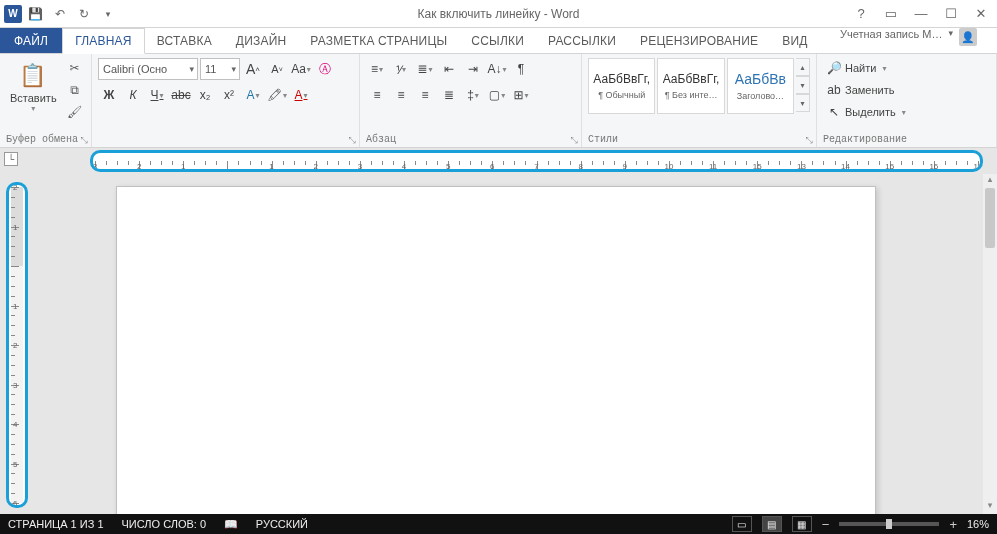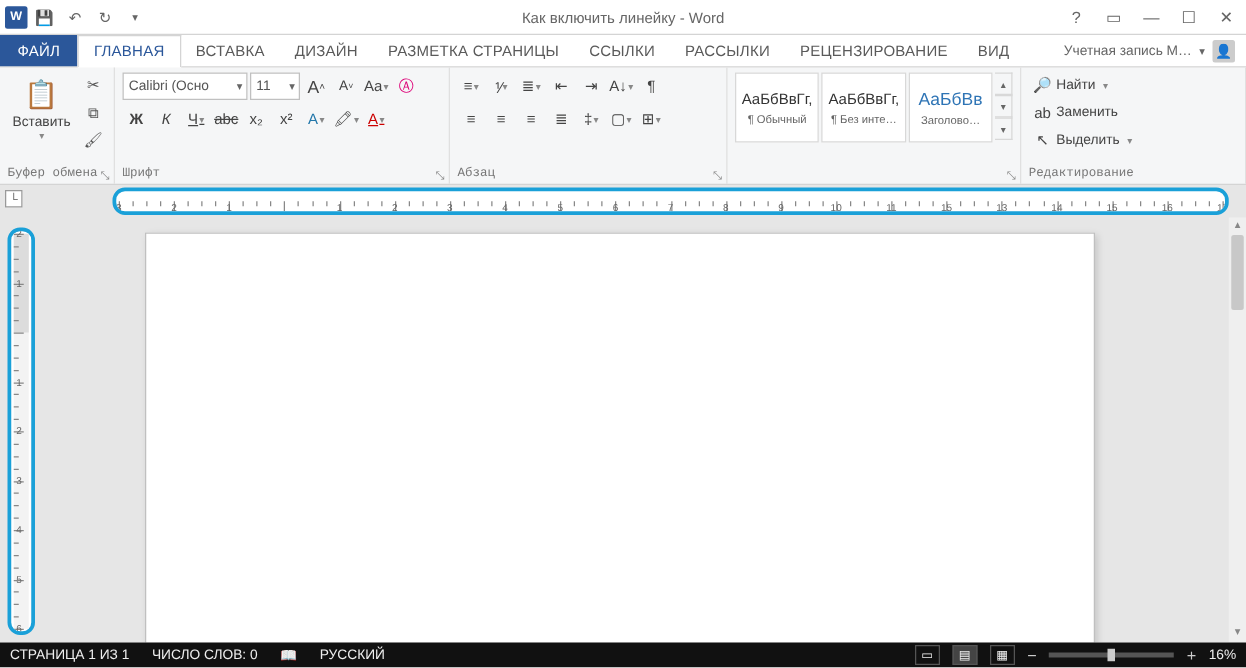--- a/index.html
+++ b/index.html
@@ -12,21 +12,21 @@
 .titlebar .title { position: absolute; left: 50%; transform: translateX(-50%); font-size: 12px; color: #666; }
 .titlebar .sysbtns { position: absolute; right: 4px; display: flex; gap: 6px; }
 .titlebar .sysbtn { width: 24px; height: 20px; display: flex; align-items: center; justify-content: center; color: #666; font-size: 13px; cursor: pointer; }
 .bg-logo { position: absolute; right: 70px; top: -8px; width: 50px; height: 50px; border: 5px solid #e8e8e8; border-radius: 50%; z-index: 0; }
 .bg-logo::after { content:""; position:absolute; right:-4px; top:12px; width:10px; height:16px; background:#e8e8e8; transform: rotate(-40deg); }
 
 .tabs { height: 26px; background: #fff; display: flex; align-items: stretch; border-bottom: 1px solid #d4d4d4; position: relative; }
 .tab { padding: 0 12px; font-size: 12px; color: #5a5a5a; display: flex; align-items: center; cursor: pointer; text-transform: uppercase; letter-spacing: 0.2px; }
 .tab.file { background: #2b579a; color: #fff; padding: 0 14px; }
 .tab.active { color: #2b579a; border: 1px solid #d4d4d4; border-bottom: 1px solid #fff; margin-bottom: -1px; background: #fff; }
-.account { position: absolute; right: 9px; top: 0; height: 26px; display: flex; align-items: center; font-size: 11px; color: #666; gap: 6px; }
+.account { position: absolute; right: 20px; top: 0; height: 26px; display: flex; align-items: flex-start; font-size: 11px; color: #666; gap: 6px; }
 .account .avatar { width: 18px; height: 18px; background: #ccc; border-radius: 2px; display:flex; align-items:center; justify-content:center; color:#fff; font-size:11px;}
 
 .ribbon { height: 94px; background: #f5f6f7; border-bottom: 1px solid #d4d4d4; display: flex; }
 .group { border-right: 1px solid #e0e0e0; padding: 4px 6px 2px 6px; display: flex; flex-direction: column; justify-content: space-between; position: relative; }
 .group-label { font-size: 10px; color: #777; text-align: left; padding-top: 2px; white-space: nowrap; font-family: Liberation Mono, monospace; }
 .group-body { display: flex; gap: 4px; align-items: flex-start; flex: 1; }
 
 .btn { display: flex; flex-direction: column; align-items: center; justify-content: center; font-size: 11px; color: #444; cursor: pointer; padding: 2px 4px; }
 .btn .ico { width: 32px; height: 32px; display: flex; align-items: center; justify-content: center; font-size: 22px; }
 .small-col { display: flex; flex-direction: column; gap: 2px; }
@@ -160,21 +160,20 @@
         <div class="tbtn" style="font-style:italic">К</div>
         <div class="tbtn drop" style="text-decoration:underline">Ч</div>
         <div class="tbtn" style="text-decoration:line-through">abc</div>
         <div class="tbtn">x₂</div>
         <div class="tbtn">x²</div>
         <div class="tbtn drop" style="color:#27a">A</div>
         <div class="tbtn drop">🖍</div>
         <div class="tbtn drop" style="color:#c00;text-decoration:underline">A</div>
       </div>
     </div>
-    <div class="group-label">Шрифт</div>
     <div class="launcher">⤡</div>
   </div>
 
   <div class="group" style="width:222px">
     <div style="display:flex;flex-direction:column">
       <div class="para-row">
         <div class="tbtn drop">≡</div>
         <div class="tbtn drop">⅟</div>
         <div class="tbtn drop">≣</div>
         <div class="tbtn">⇤</div>
@@ -209,20 +208,21 @@
       <div class="style-box heading">
         <div class="preview">АаБбВв</div>
         <div class="name">Заголово…</div>
       </div>
       <div class="style-arrows">
         <div>▴</div>
         <div>▾</div>
         <div>▾</div>
       </div>
     </div>
+    <div class="group-label">Стили</div>
     <div class="launcher">⤡</div>
   </div>
 
   <div class="group" style="flex:1">
     <div class="edit-col">
       <div class="edit-item">
           <span class="ei">🔎</span>
           <span>Найти</span>
           <span style="font-size:8px;color:#888;margin-left:2px">▾</span>
         </div>

